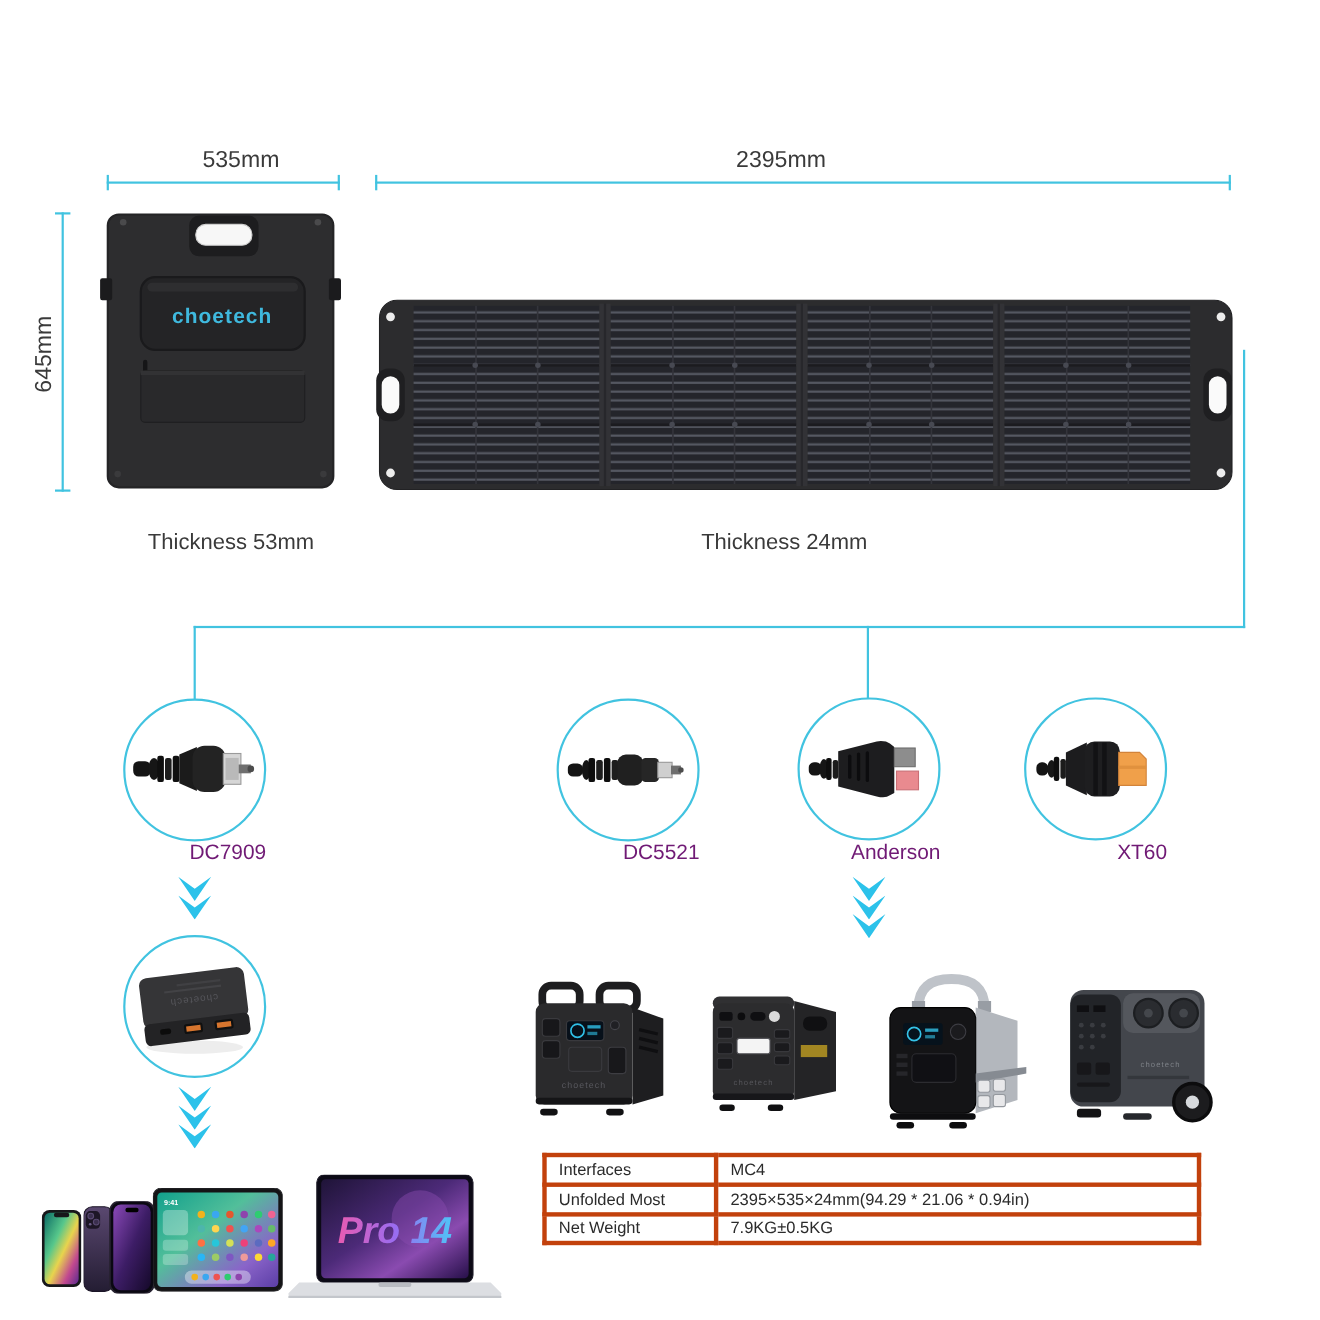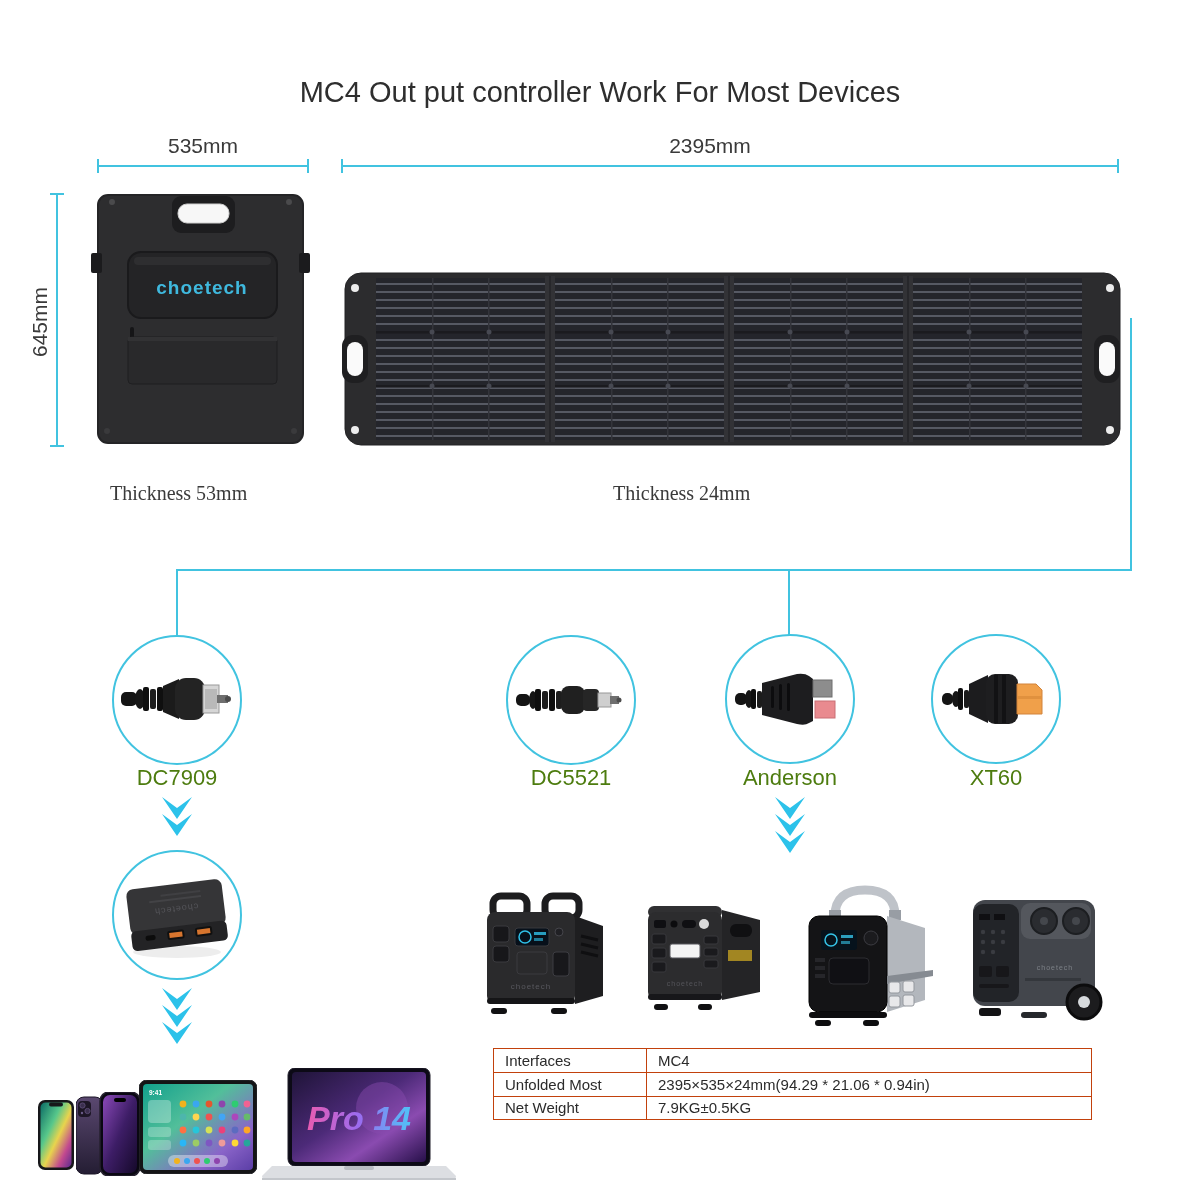--- a/index.html
+++ b/index.html
@@ -10,32 +10,32 @@
   .title{left:0;top:2px;width:1200px;text-align:center;font-size:46px;font-weight:700;color:#2c2c2c;letter-spacing:.5px;}
   .subtitle{left:0;top:76px;width:1200px;text-align:center;font-size:29px;font-weight:500;color:#2e2e2e;}
   
   .hdim{height:2px;background:#41c3e0;}
   .hdim::before,.hdim::after{content:"";position:absolute;top:-6px;width:2px;height:14px;background:#41c3e0;}
   .hdim::before{left:0}.hdim::after{right:0}
   .vdim{width:2px;background:#41c3e0;}
   .vdim::before,.vdim::after{content:"";position:absolute;left:-6px;width:14px;height:2px;background:#41c3e0;}
   .vdim::before{top:0}.vdim::after{bottom:0}
   .dimlabel{font-size:21px;color:#3a3a3a;text-align:center;}
-  .thicklabel{font-size:20px;color:#3a3a3a;text-align:left;font-family:Liberation Serif, serif;}
+  .thicklabel{font-size:20px;color:#3a3a3a;text-align:center;}
   
   .cline{background:#41c3e0;}
   
   .conn-circle{width:126px;height:126px;border:2px solid #41c3e0;border-radius:50%;background:#fff;
                display:flex;align-items:center;justify-content:center;}
-  .conn-label{width:130px;text-align:center;font-size:22px;color:#4d7c0f;}
+  .conn-label{width:130px;text-align:right;font-size:19px;color:#701a75;}
   .chev-col{display:flex;flex-direction:column;align-items:center;}
   .chev-col svg + svg{margin-top:-5px;}
   
   table.spec{border-collapse:collapse;width:599px;table-layout:fixed;}
-  table.spec td{border:1px solid #c2410c;height:22.8px;font-size:15px;color:#2b2b2b;
+  table.spec td{border:4px solid #c2410c;height:22.8px;font-size:15px;color:#2b2b2b;
                 padding:0 4px 0 11px;white-space:nowrap;overflow:hidden;}
   table.spec td.c1{width:137px;}
   table.spec td.c2{}
 </style>
 </head>
 <body>
 
 <svg width="0" height="0" style="position:absolute">
   <defs>
     <pattern id="cellstripes" width="8" height="8" patternUnits="userSpaceOnUse">
@@ -73,23 +73,22 @@
     <linearGradient id="laptxt" x1="0" y1="0" x2="1" y2="0">
       <stop offset="0" stop-color="#e85bb1"></stop>
         <stop offset=".5" stop-color="#9a6cf0"></stop>
       <stop offset="1" stop-color="#4fc3f7"></stop>
     </linearGradient>
   </defs>
 </svg>
 
 <div id="canvas">
 
-  <div class="abs subtitle">MC4 Out put controller Work For Most Devices</div>
-
-  <div class="abs dimlabel" style="left:143px;top:134px;width:120px">535mm</div>
+
+  <div class="abs dimlabel" style="left:159px;top:134px;width:120px">535mm</div>
   <div class="abs hdim" style="left:97px;top:165px;width:212px"></div>
 
   <div class="abs dimlabel" style="left:650px;top:134px;width:120px">2395mm</div>
   <div class="abs hdim" style="left:341px;top:165px;width:778px"></div>
 
   <div class="abs vdim" style="left:56px;top:193px;height:254px"></div>
   <div class="abs dimlabel" style="left:0px;top:310px;width:80px;transform:rotate(-90deg);">645mm</div>
 
   <div class="abs thicklabel" style="left:110px;top:482px;width:200px">Thickness 53mm</div>
   <div class="abs thicklabel" style="left:613px;top:482px;width:200px">Thickness 24mm</div>

